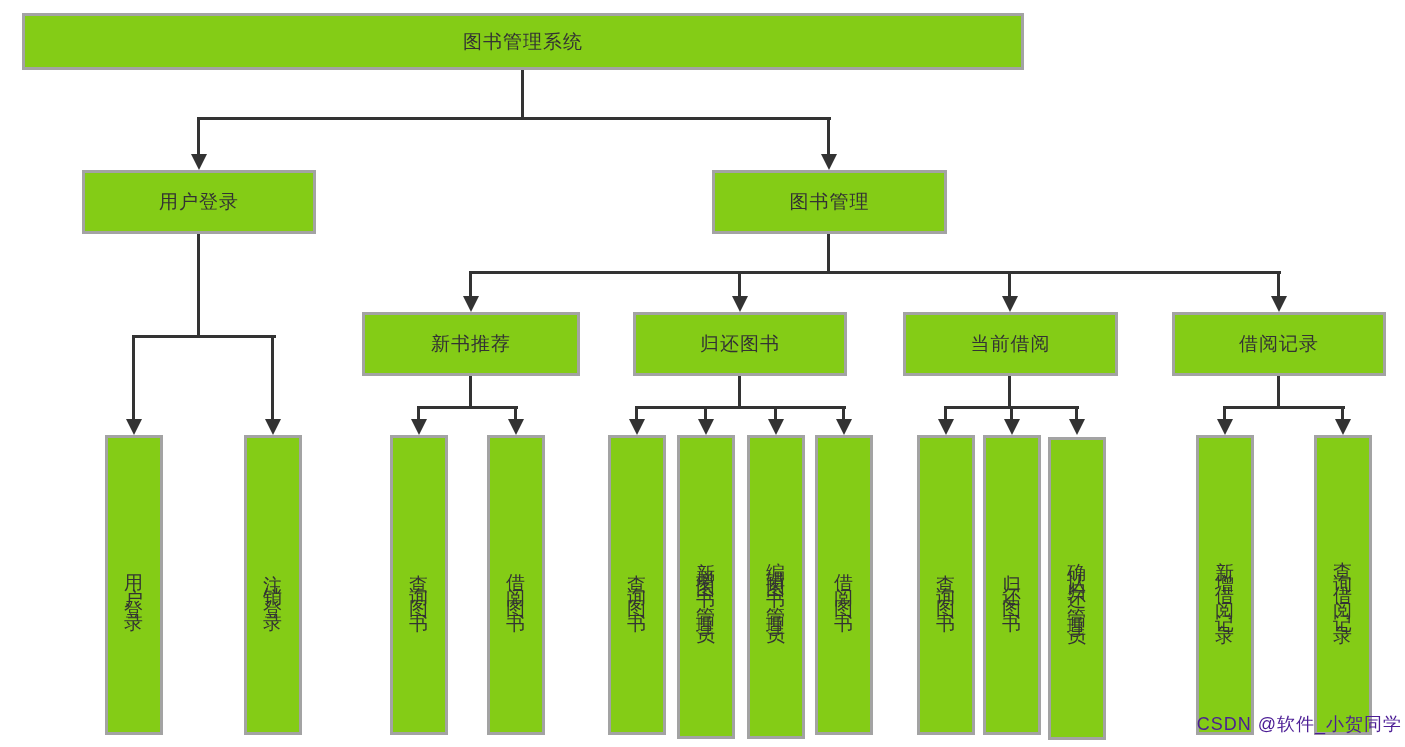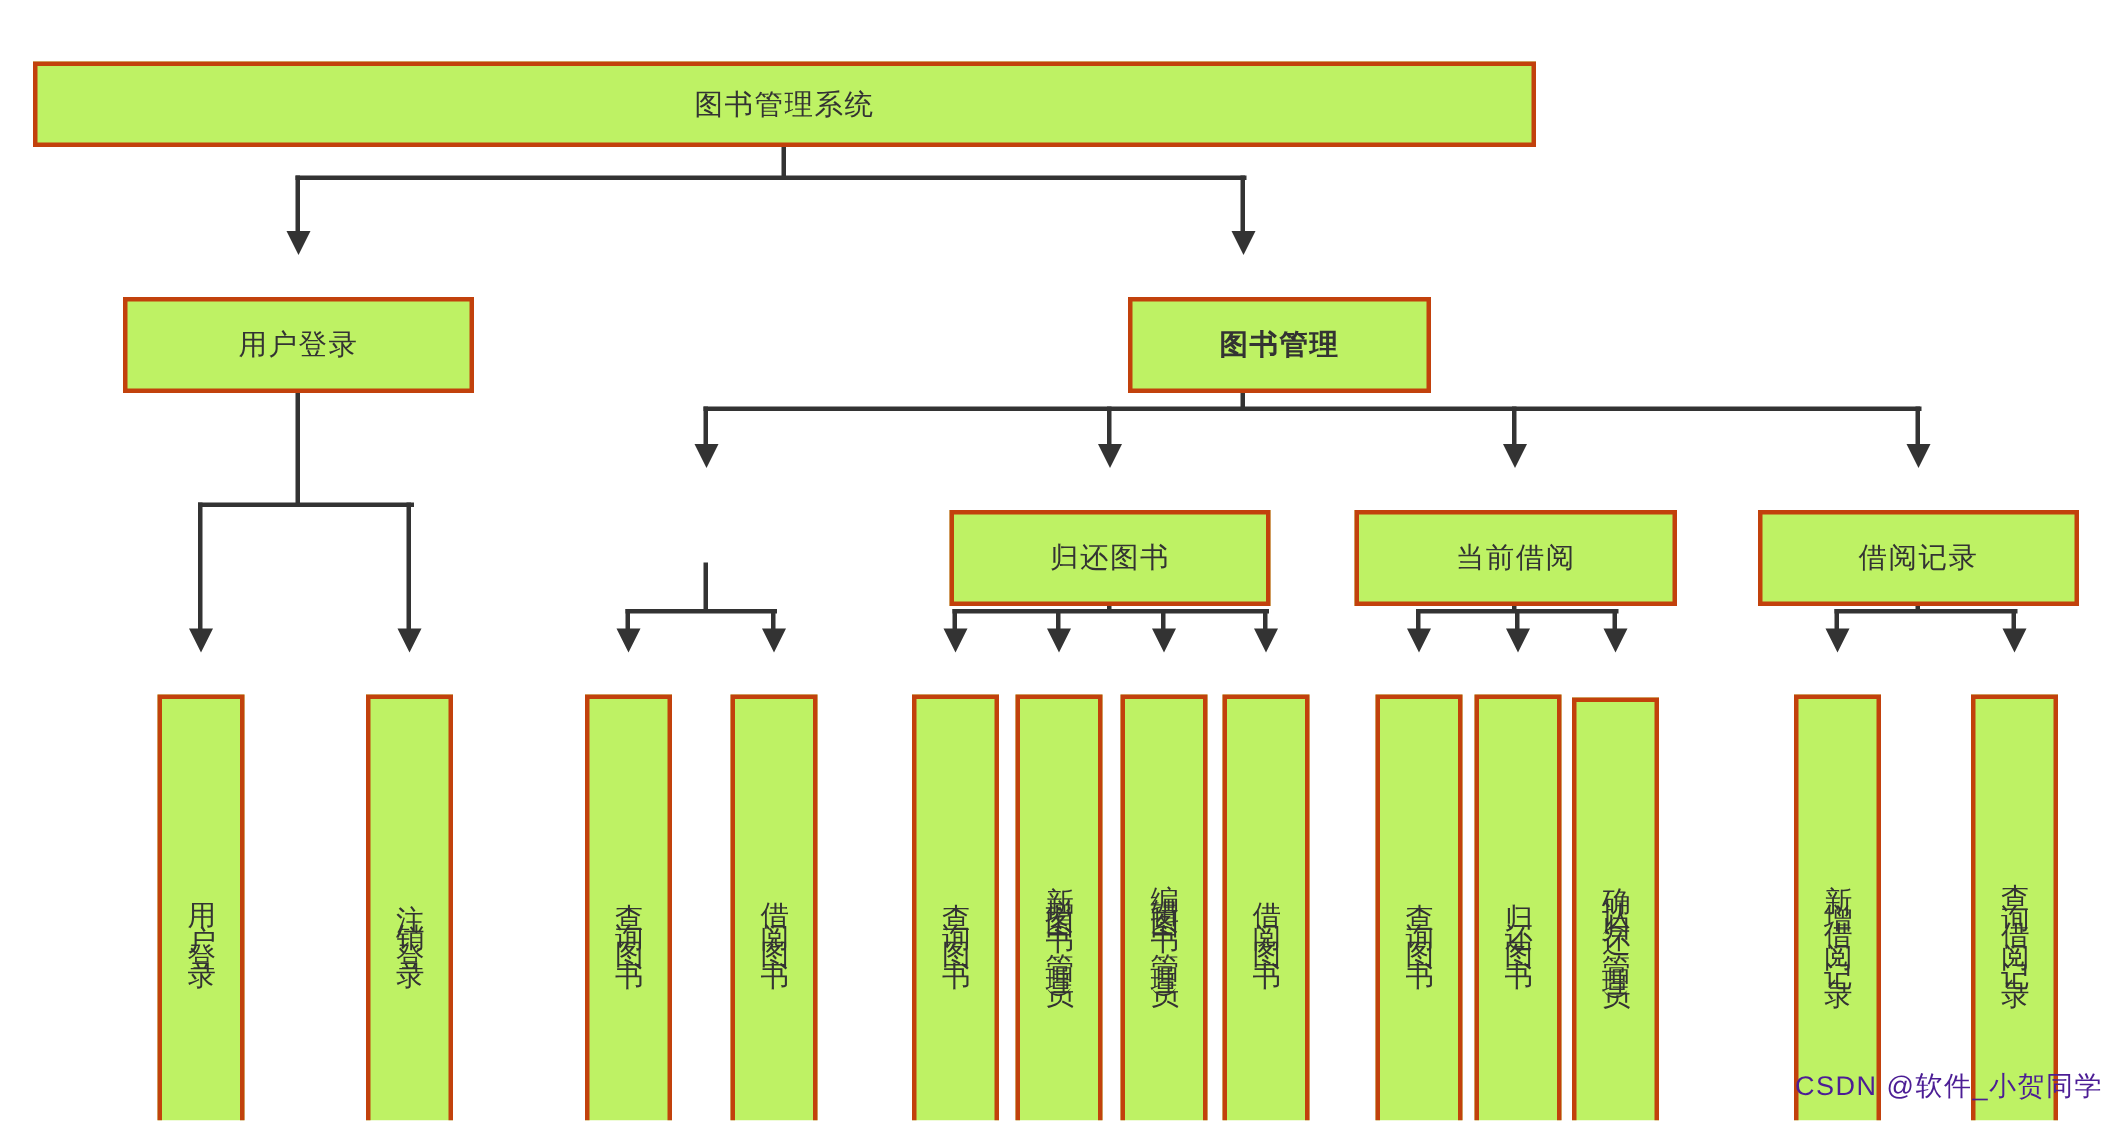--- a/index.html
+++ b/index.html
@@ -7,30 +7,29 @@
     position:relative;
     width:1405px; height:747px;
     background:#ffffff;
     overflow:hidden;
     font-family:"Liberation Sans","DejaVu Sans",sans-serif;
     color:#333333;
   }
   .box {
     position:absolute;
     box-sizing:border-box;
-    background:#bef264;
-    border:3px solid #c2410c;
+    background:#84cc16;
+    border:3px solid #a3a3a3;
     display:flex;
     align-items:center;
     justify-content:center;
     font-size:19px;
     letter-spacing:1px;
     color:#333333;
     z-index:2;
-    margin-top:28px;
   }
   .leaf {
     writing-mode:vertical-rl;
     text-orientation:mixed;
     letter-spacing:13px;
     line-height:1;
   }
   .leaf.long { letter-spacing:9px; }
   .vline { position:absolute; width:3px; background:#333333; z-index:1; }
   .hline { position:absolute; height:3px; background:#333333; z-index:1; }
@@ -58,40 +57,41 @@
   <div class="box" style="left:22px;top:13px;width:1002px;height:57px;">图书管理系统</div>
 
   <div class="vline" style="left:521px;top:69px;height:49px;"></div>
   <div class="hline" style="left:197px;top:117px;width:634px;"></div>
   <div class="vline" style="left:197px;top:117px;height:39px;"></div>
   <div class="arrow" style="left:191px;top:154px;"></div>
   <div class="vline" style="left:827px;top:117px;height:39px;"></div>
   <div class="arrow" style="left:821px;top:154px;"></div>
 
   <div class="box" style="left:82px;top:170px;width:234px;height:64px;">用户登录</div>
-  <div class="box" style="left:752px;top:170px;width:202px;height:64px;font-weight:bold;">图书管理</div>
+  <div class="box" style="left:712px;top:170px;width:235px;height:64px;">图书管理</div>
 
   <div class="vline" style="left:197px;top:233px;height:104px;"></div>
   <div class="hline" style="left:132px;top:335px;width:144px;"></div>
   <div class="vline" style="left:132px;top:335px;height:86px;"></div>
   <div class="arrow" style="left:126px;top:419px;"></div>
   <div class="vline" style="left:271px;top:335px;height:86px;"></div>
   <div class="arrow" style="left:265px;top:419px;"></div>
 
   <div class="vline" style="left:827px;top:233px;height:40px;"></div>
   <div class="hline" style="left:469px;top:271px;width:812px;"></div>
   <div class="vline" style="left:469px;top:271px;height:27px;"></div>
   <div class="arrow" style="left:463px;top:296px;"></div>
   <div class="vline" style="left:738px;top:271px;height:27px;"></div>
   <div class="arrow" style="left:732px;top:296px;"></div>
   <div class="vline" style="left:1008px;top:271px;height:27px;"></div>
   <div class="arrow" style="left:1002px;top:296px;"></div>
   <div class="vline" style="left:1277px;top:271px;height:27px;"></div>
   <div class="arrow" style="left:1271px;top:296px;"></div>
 
+  <div class="box" style="left:362px;top:312px;width:218px;height:64px;">新书推荐</div>
   <div class="box" style="left:633px;top:312px;width:214px;height:64px;">归还图书</div>
   <div class="box" style="left:1172px;top:312px;width:214px;height:64px;">借阅记录</div>
   <div class="box" style="left:903px;top:312px;width:215px;height:64px;">当前借阅</div>
 
   <div class="vline" style="left:469px;top:375px;height:33px;"></div>
   <div class="hline" style="left:417px;top:406px;width:101px;"></div>
   <div class="vline" style="left:417px;top:406px;height:15px;"></div>
   <div class="arrow" style="left:411px;top:419px;"></div>
   <div class="vline" style="left:514px;top:406px;height:15px;"></div>
   <div class="arrow" style="left:508px;top:419px;"></div>

